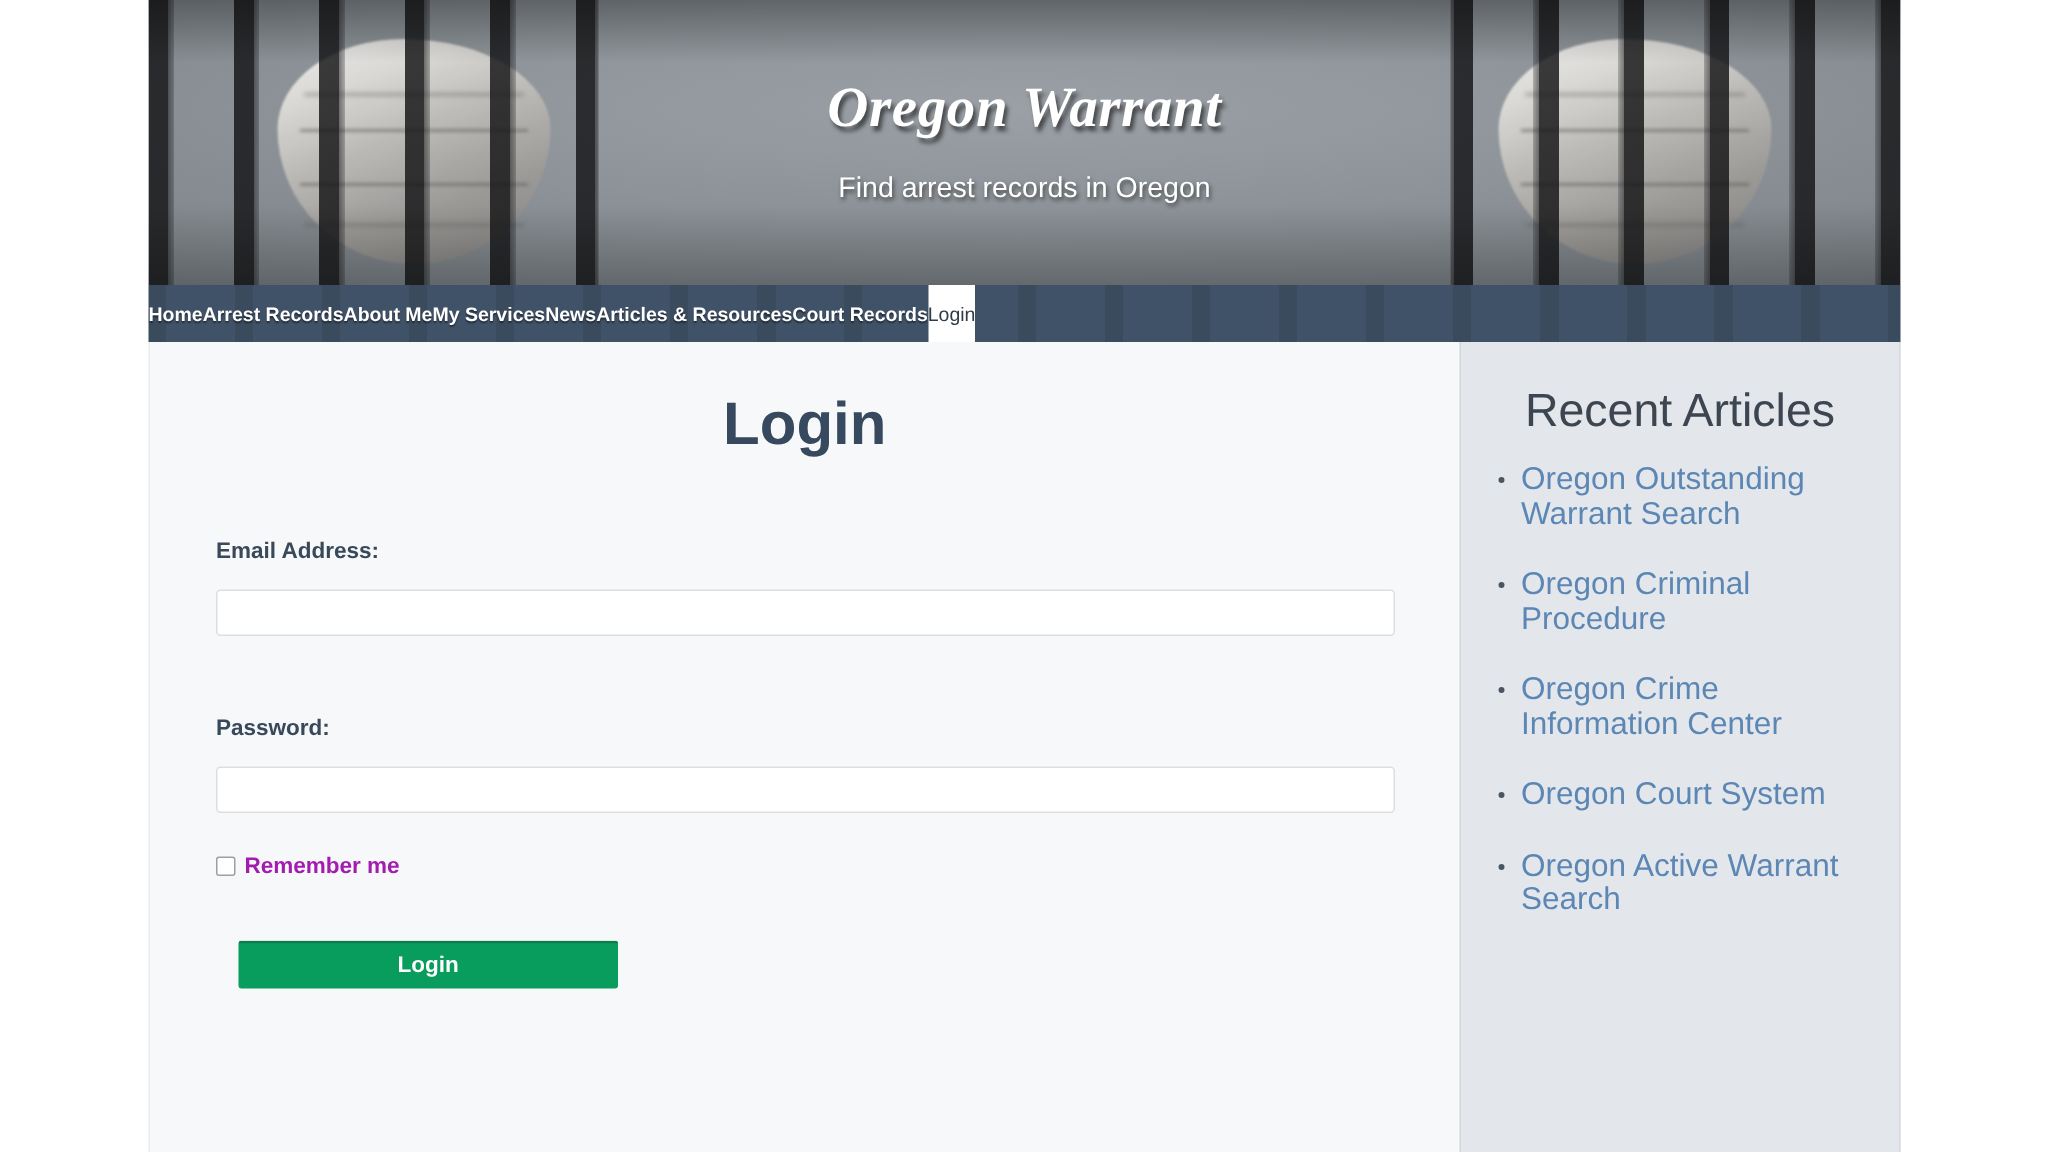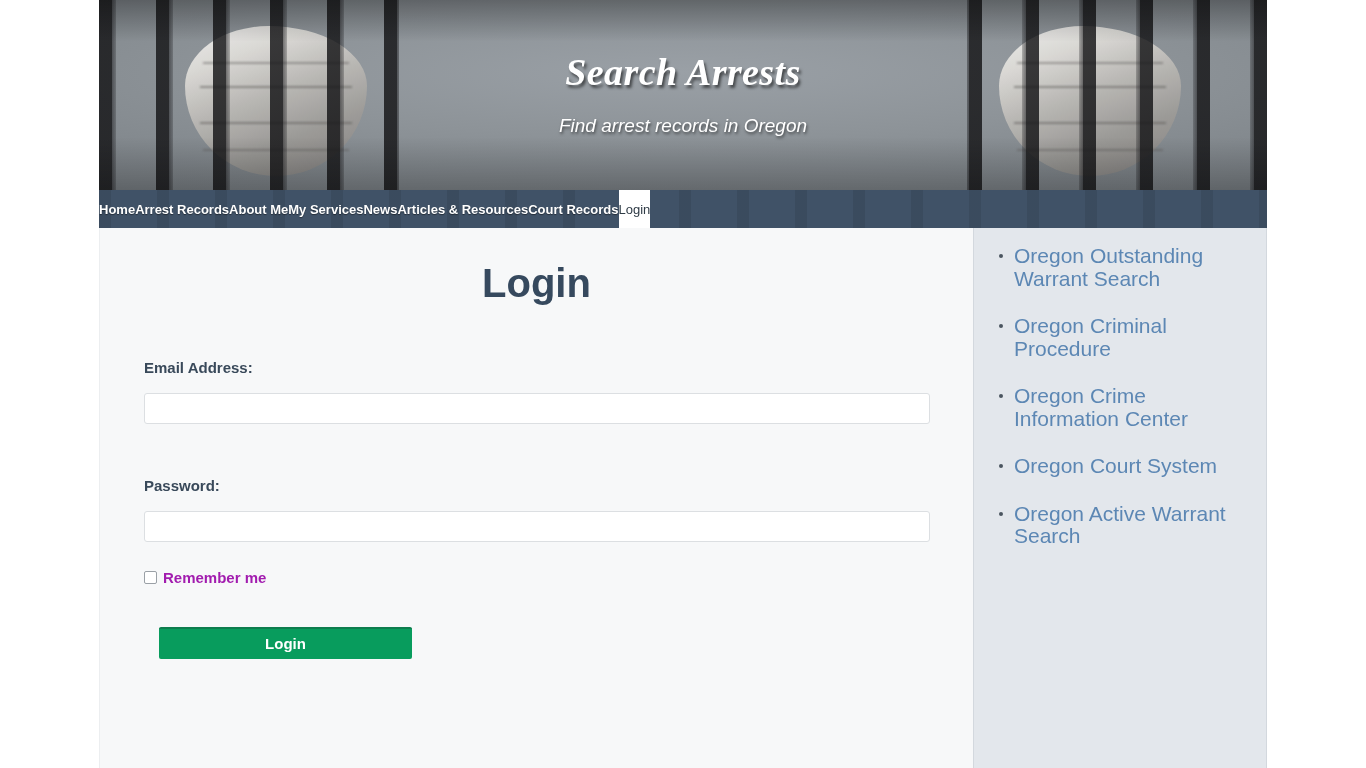--- a/index.html
+++ b/index.html
@@ -133,21 +133,20 @@
     text-shadow: 2px 3px 3px rgba(0,0,0,0.55);
   }
   .site-tagline {
     margin: 21px 0 0 0;
     font-family: "Liberation Sans", sans-serif;
     font-size: 19px;
     line-height: 22px;
     font-weight: 400;
     color: #ffffff;
     text-shadow: 1px 2px 3px rgba(0,0,0,0.55);
-    font-style: italic;
   }
 
   
   .navbar {
     position: absolute;
     left: 0;
     top: 190px;
     width: 1168px;
     height: 38px;
     background: rgba(38, 58, 82, 0.88);
@@ -343,21 +342,21 @@
       <div class="fist fist-right">
         <div class="knuckle" style="top:24%"></div>
         <div class="knuckle" style="top:82%"></div>
       </div>
 
       <div class="bars bars-left bars-overlay"></div>
       <div class="bars bars-right bars-overlay"></div>
       <div class="banner-vignette"></div>
 
       <div class="banner-text">
-        <h1 class="site-title">Search Arrests</h1>
+        <h1 class="site-title">Oregon Warrant</h1>
         <p class="site-tagline">Find arrest records in Oregon</p>
       </div>
     </div>
 
     <nav class="navbar">
       <div class="nav-bg-bars"></div>
       <a class="nav-item">Home</a>
       <a class="nav-item">Arrest Records</a>
       <a class="nav-item">About Me</a>
       <a class="nav-item">My Services</a>
@@ -384,20 +383,21 @@
             <span class="remember-label">Remember me</span>
           </div>
 
           <div class="submit-wrap">
             <button class="submit-btn" type="submit">Login</button>
           </div>
         </form>
       </div>
 
       <aside class="side-col">
+        <h3 class="side-heading">Recent Articles</h3>
         <ul class="side-list">
           <li>
             <a class="side-link">Oregon Outstanding Warrant Search</a>
           </li>
           <li>
             <a class="side-link">Oregon Criminal Procedure</a>
           </li>
           <li>
             <a class="side-link">Oregon Crime Information Center</a>
           </li>

